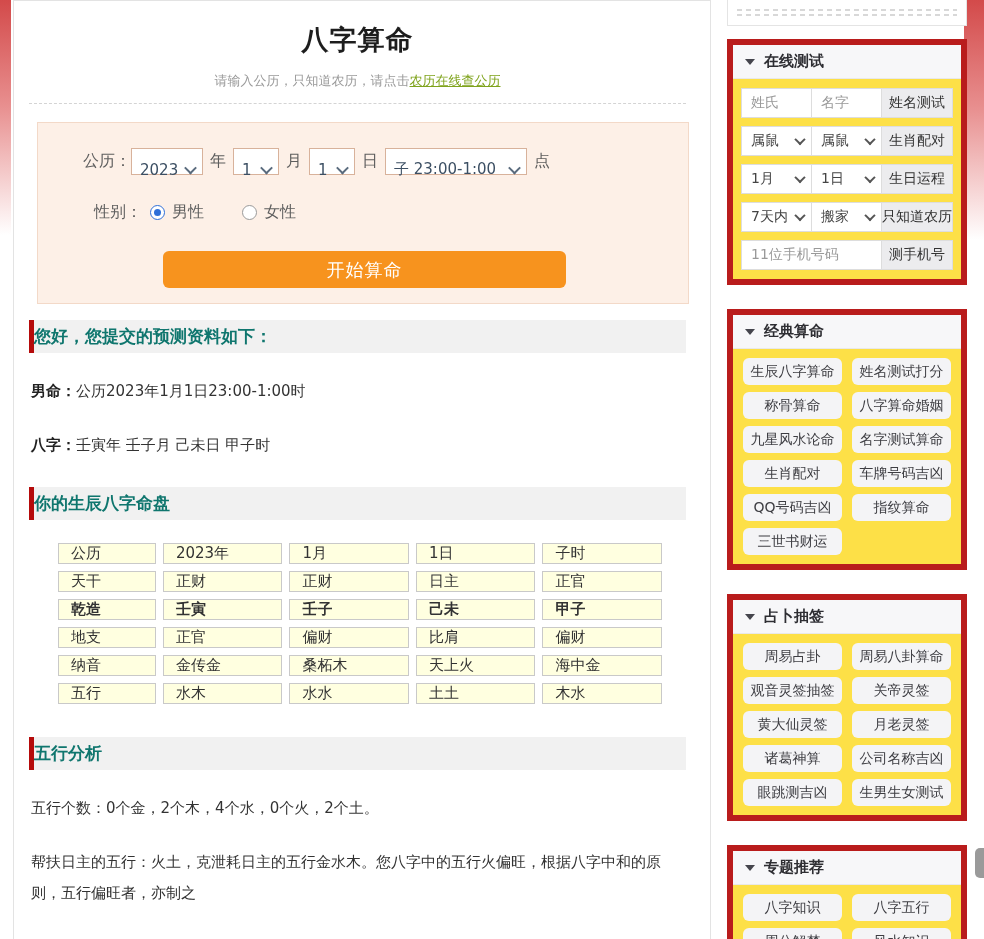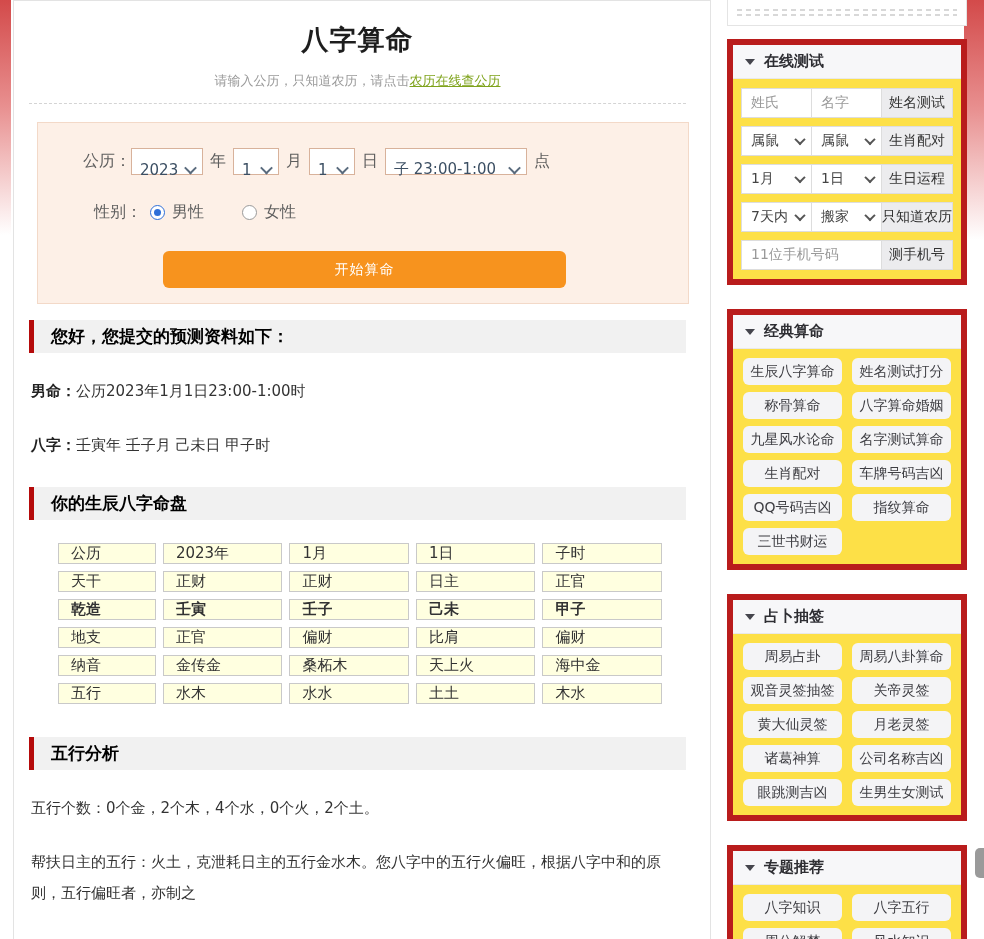--- a/index.html
+++ b/index.html
@@ -28,23 +28,23 @@
   .form-row .unit{margin:0 7px;}
   .sel{background:#fff;border:1px solid #d8b29b;height:27px;box-sizing:border-box;display:inline-flex;align-items:center;justify-content:space-between;padding:16px 7px 0 8px;color:#3c4f63;font-size:15px;cursor:pointer;}
   .sel .chev{width:7px;height:7px;border-right:2px solid #5a6b7d;border-bottom:2px solid #5a6b7d;transform:rotate(45deg) translate(-1px,-1px);margin-left:8px;flex:none;}
   .w-year{width:72px;}
   .w-sm{width:46px;}
   .w-hour{width:142px;}
   .radio{width:15px;height:15px;border-radius:50%;border:1px solid #9a9a9a;background:#fff;display:inline-block;box-sizing:border-box;margin-right:7px;cursor:pointer;flex:none;}
   .radio.checked{border-color:#2e6fd8;}
   .radio.checked::after{content:'';display:block;width:7px;height:7px;border-radius:50%;background:#2e6fd8;margin:3px;}
   .gender-opt{display:flex;align-items:center;margin-right:38px;cursor:pointer;}
-  .submit-btn{margin:28px 0 0 125px;width:403px;height:37px;background:#f7931e;border-radius:6px;color:#fff;font-size:14px;display:flex;align-items:center;justify-content:center;cursor:pointer;letter-spacing:1px;}
-
-  .sec-header{margin-top:16px;background:#f1f1f1;border-left:5px solid #b50b0b;padding:5px 0 5px 17px;font-size:17px;font-weight:bold;color:#000000;}
+  .submit-btn{margin:28px 0 0 125px;width:403px;height:37px;background:#f7931e;border-radius:6px;color:#fff;font-size:18px;display:flex;align-items:center;justify-content:center;cursor:pointer;letter-spacing:1px;}
+
+  .sec-header{margin-top:16px;background:#f1f1f1;border-left:5px solid #b50b0b;padding:5px 0 5px 0;font-size:17px;font-weight:bold;color:#0f766e;}
   .sec-header.mt{margin-top:26px;}
   .para{margin:23px 0 0 2px;font-size:15px;color:#333;line-height:31px;}
   .para b{color:#222;}
 
   .bazi-table{margin:16px 0 0 22px;border-collapse:separate;border-spacing:7px;width:618px;table-layout:fixed;}
   .bazi-table td{background:#ffffe0;border:1px solid #c9c9c9;padding:0 12px;font-size:15px;color:#333;}
   .bazi-table col.c1{width:17%;}
   .bazi-table .bold-row td{font-weight:bold;}
 
   

